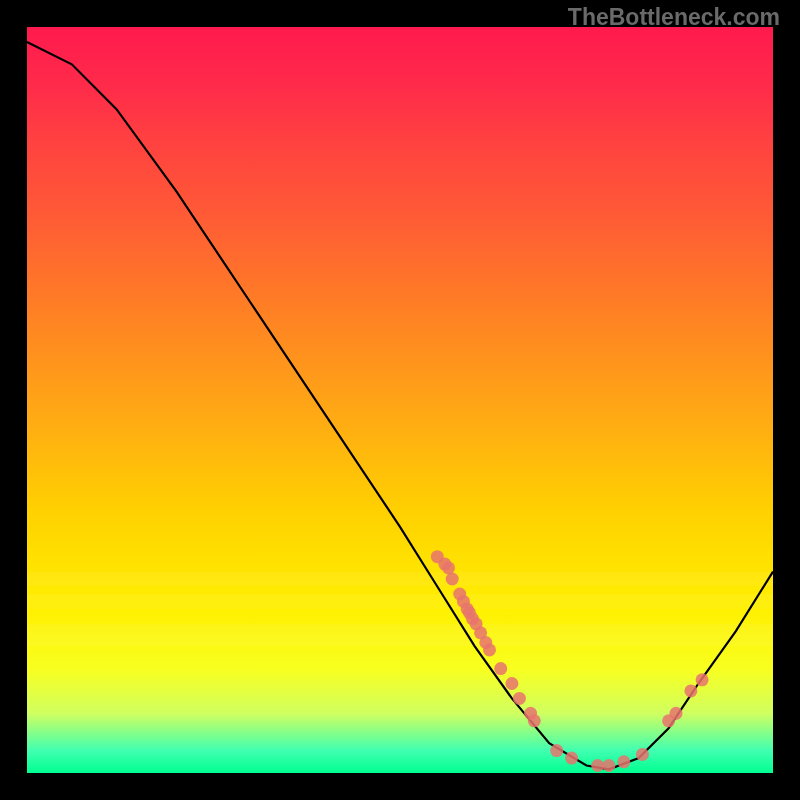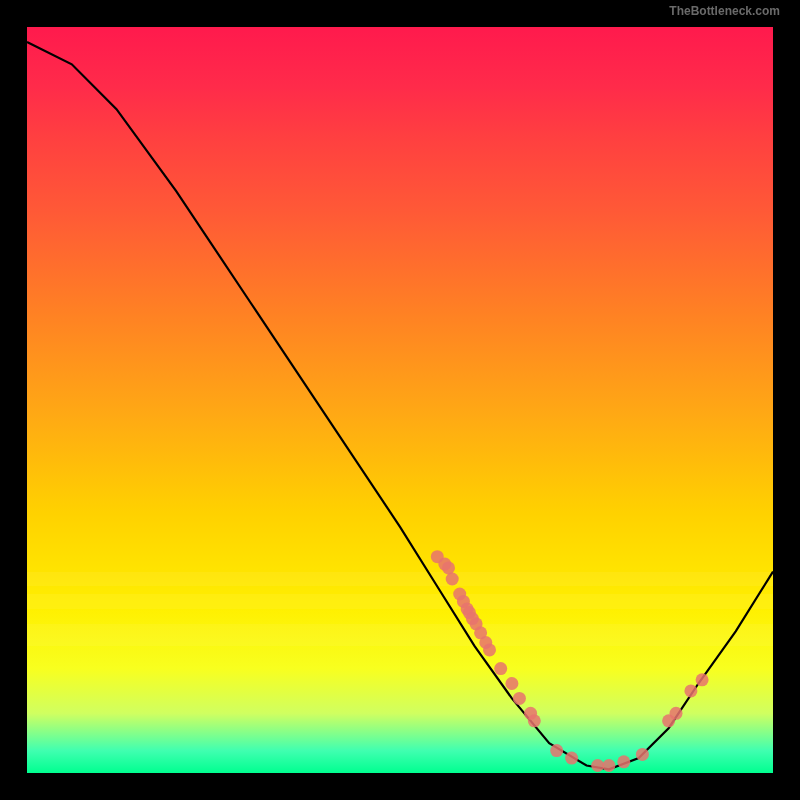--- a/index.html
+++ b/index.html
@@ -8,21 +8,21 @@
     height: 800px;
     background: #000;
     position: relative;
     font-family: Arial, sans-serif;
   }
   .attribution {
     position: absolute;
     top: 4px;
     right: 20px;
     color: #6a6a6a;
-    font-size: 12px;
+    font-size: 23px;
     font-weight: bold;
     z-index: 10;
   }
   .plot-area {
     position: absolute;
     left: 27px;
     top: 27px;
     width: 746px;
     height: 746px;
     overflow: hidden;

